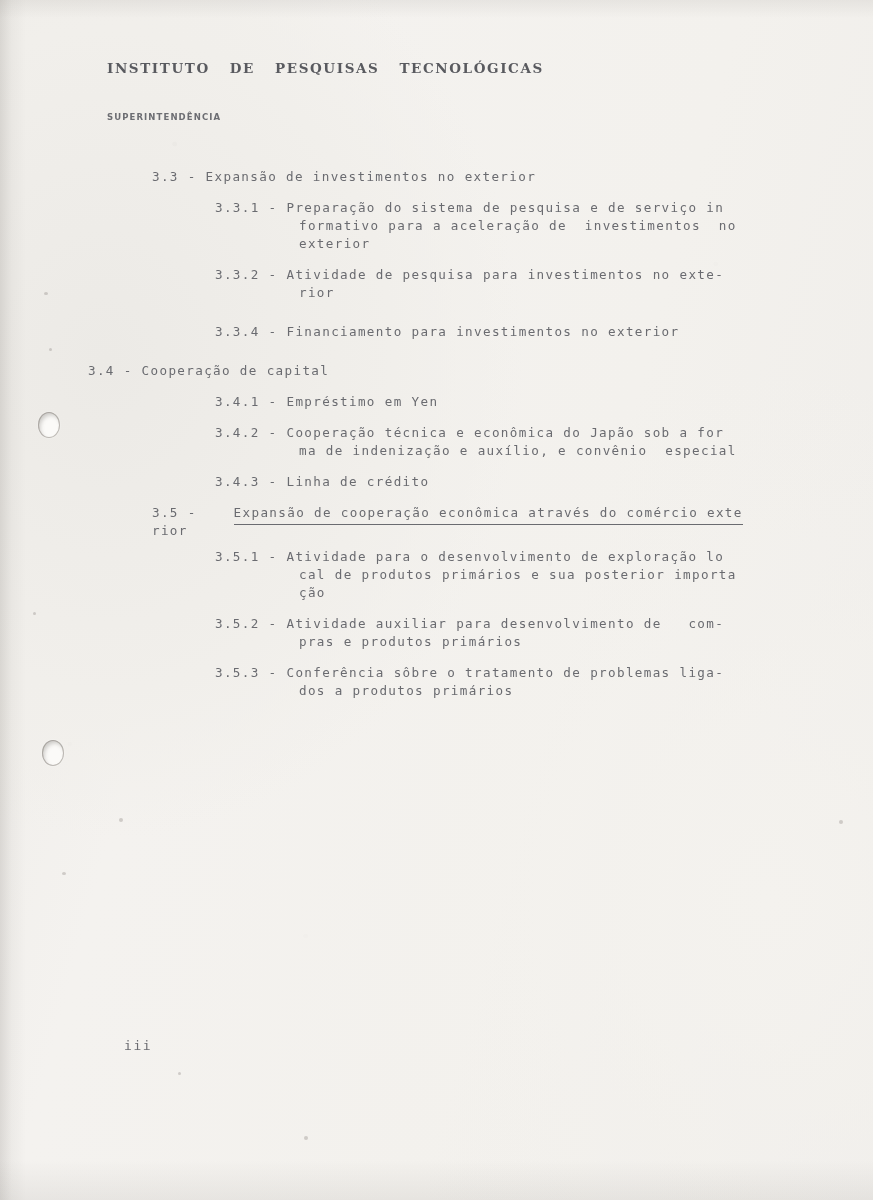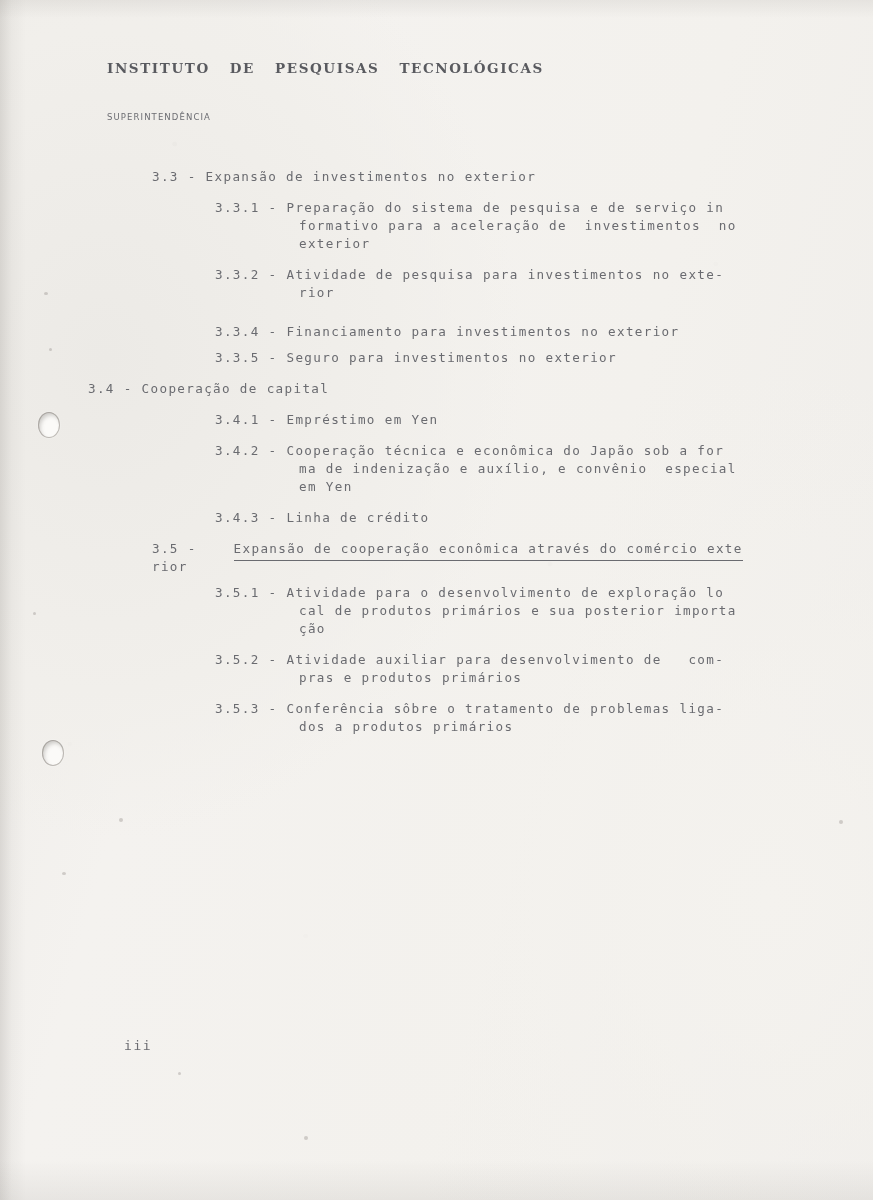--- a/index.html
+++ b/index.html
@@ -85,21 +85,21 @@
   }
   .letterhead .word { margin-right: 20px; }
   .subhead {
     position: absolute;
     left: 107px;
     top: 112px;
     font-family: "DejaVu Sans", sans-serif;
     font-size: 8.5px;
     letter-spacing: 1.1px;
     color: #6c6d72;
-    font-weight: 400;
+    font-weight: 700;
   }
 
   
   .body {
     position: absolute;
     left: 0;
     top: 168px;
     width: 873px;
   }
   .typed {
@@ -183,32 +183,30 @@
 
     <div class="typed entry lvl3"><span>3.3.2 -</span> <span>Atividade de pesquisa para investimentos no exte-</span></div>
     <div class="typed cont3">rior</div>
     <div class="gap-m"></div>
 
     <div class="gap-s"></div>
 
     <div class="typed entry lvl3"><span>3.3.4 -</span> <span>Financiamento para investimentos no exterior</span></div>
     <div class="gap-s"></div>
 
-    <div class="typed entry lvl3"><span>3.3.5 -</span> <span>Seguro para investimentos no exterior</span></div>
     <div class="gap-m"></div>
 
     <div class="typed entry" style="margin-left:88px;"><span>3.4 -</span> <span>Cooperação de capital</span></div>
     <div class="gap-m"></div>
 
     <div class="typed entry lvl3"><span>3.4.1 -</span> <span>Empréstimo em Yen</span></div>
     <div class="gap-m"></div>
 
     <div class="typed entry lvl3"><span>3.4.2 -</span> <span>Cooperação técnica e econômica do Japão sob a for</span></div>
     <div class="typed cont3">ma de indenização e auxílio, e convênio  especial</div>
-    <div class="typed cont3">em Yen</div>
     <div class="gap-m"></div>
 
     <div class="typed entry lvl3"><span>3.4.3 -</span> <span>Linha de crédito</span></div>
     <div class="gap-m"></div>
 
     <div class="typed entry" style="margin-left:152px;"><span>3.5 -</span> <span class="underline-tail">Expansão de cooperação econômica através do comércio exte</span></div>
     <div class="typed cont2">rior</div>
     <div class="gap-s"></div>
 
     <div class="typed entry lvl3"><span>3.5.1 -</span> <span>Atividade para o desenvolvimento de exploração lo</span></div>

